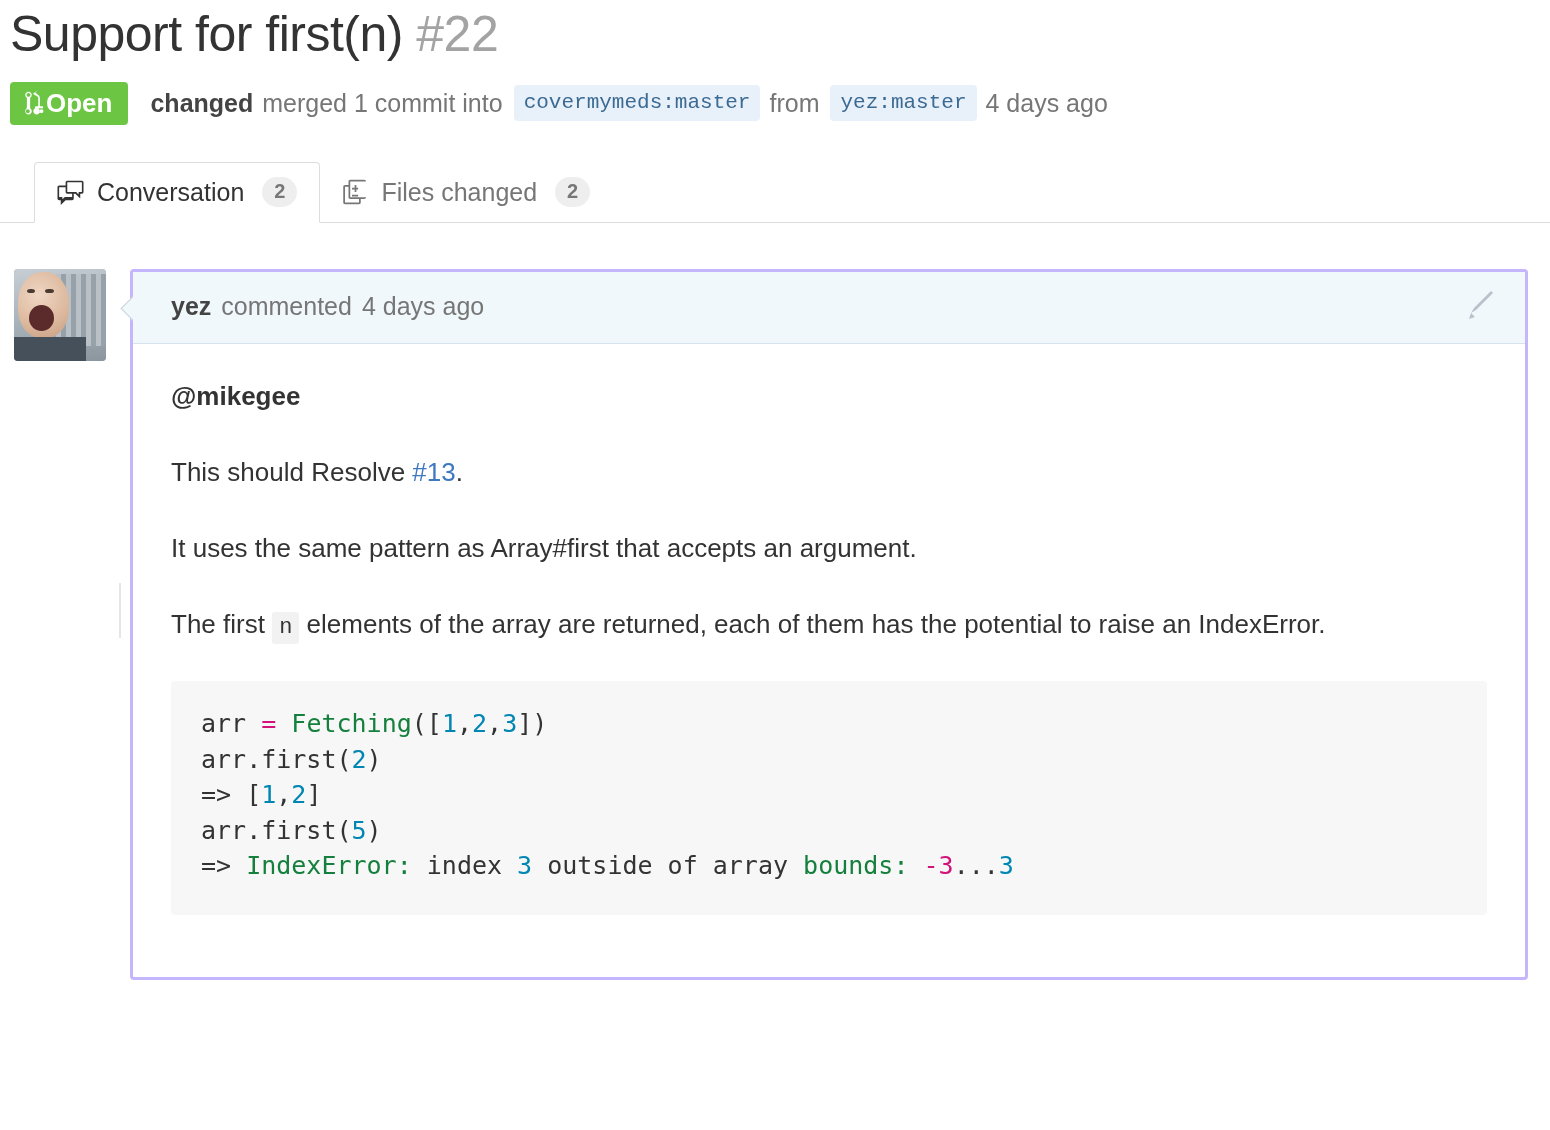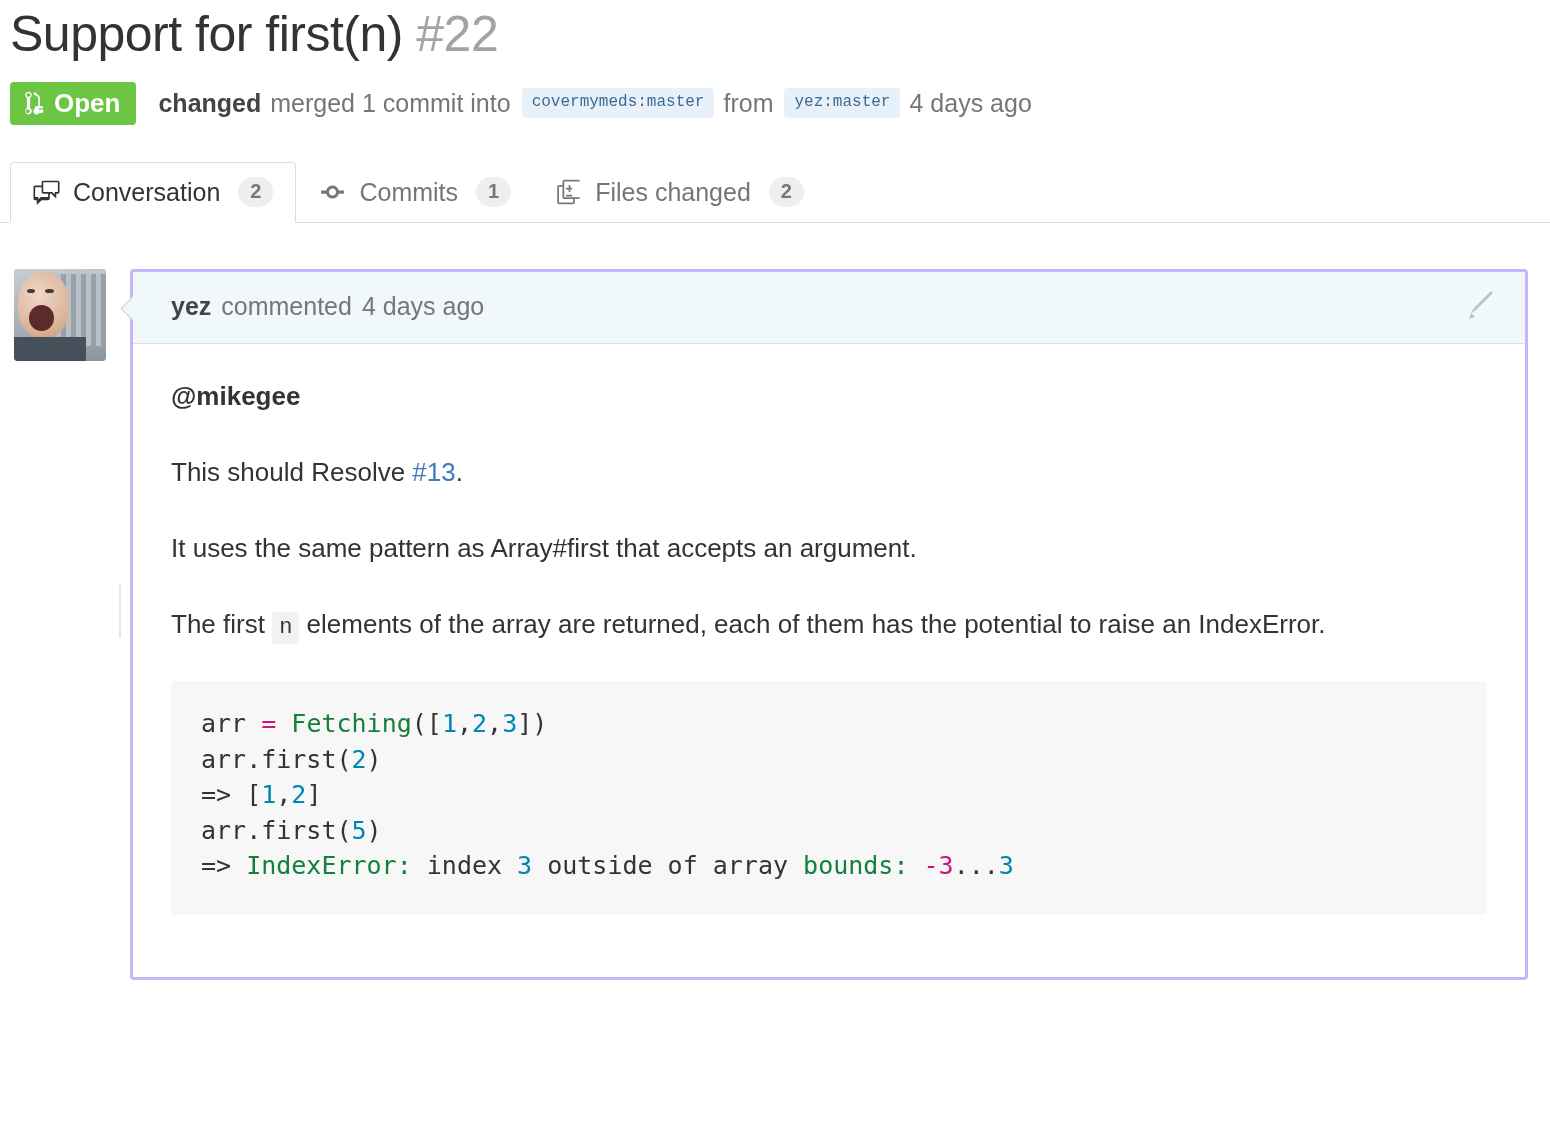--- a/index.html
+++ b/index.html
@@ -36,42 +36,41 @@
     display: flex;
     align-items: center;
     padding: 18px 0 0 10px;
     font-size: 25px;
     color: #767676;
     white-space: nowrap;
   }
   .state-badge {
     display: inline-flex;
     align-items: center;
-    gap: 8px;
     background: #6cc644;
     color: #ffffff;
     font-weight: bold;
     font-size: 26px;
     padding: 8px 16px 9px 14px;
     border-radius: 4px;
     line-height: 1;
   }
   .state-badge svg { display: block; }
   .pr-meta .author {
     color: #444444;
     font-weight: bold;
     margin-left: 22px;
   }
   .pr-meta .txt { margin-left: 9px; }
   .branch-chip {
     display: inline-block;
     background: #e8f0fa;
     color: #3b6a93;
     font-family: "Liberation Mono", monospace;
-    font-size: 16px;
+    font-size: 21px;
     padding: 6px 10px 7px;
     border-radius: 4px;
     margin-left: 11px;
     line-height: 1.1;
   }
 
   
   .tabnav {
     margin-top: 36px;
     position: relative;
@@ -104,20 +103,21 @@
     border: 1px solid transparent;
     border-radius: 4px 4px 0 0;
     background: transparent;
     white-space: nowrap;
   }
   .tab.selected {
     color: #333333;
     background: #ffffff;
     border-color: #dddddd;
     border-bottom-color: #ffffff;
+    margin-left: 24px;
   }
   .tab .counter {
     background: #eeeeee;
     color: #777777;
     font-size: 20px;
     font-weight: bold;
     border-radius: 20px;
     padding: 3px 12px 4px;
     line-height: 1.15;
     margin-left: 5px;
@@ -290,29 +290,20 @@
     <div class="tab selected">
       <span class="ticon">
         <svg width="27" height="26" viewBox="0 0 16 16" aria-hidden="true">
           <path fill="#333333" d="M15 1H6c-.55 0-1 .45-1 1v2H1c-.55 0-1 .45-1 1v7c0 .55.45 1 1 1h1v3l3-3h4c.55 0 1-.45 1-1V9h1l3 3V9h1c.55 0 1-.45 1-1V2c0-.55-.45-1-1-1zM9 11H4.5L3 12.5V11H1V5h4v3c0 .55.45 1 1 1h3v2zm6-3h-2v1.5L11.5 8H6V2h9v6z"></path>
         </svg>
       </span>
       <span>Conversation</span>
       <span class="counter">2</span>
     </div>
 
-    <div class="tab">
-      <span class="ticon">
-        <svg width="27" height="26" viewBox="0 0 14 16" aria-hidden="true">
-          <path fill="#777777" d="M10.86 7c-.45-1.72-2-3-3.86-3-1.86 0-3.41 1.28-3.86 3H0v2h3.14c.45 1.72 2 3 3.86 3 1.86 0 3.41-1.28 3.86-3H14V7h-3.14zM7 10.2c-1.22 0-2.2-.98-2.2-2.2 0-1.22.98-2.2 2.2-2.2 1.22 0 2.2.98 2.2 2.2 0 1.22-.98 2.2-2.2 2.2z"></path>
-        </svg>
-      </span>
-      <span>Commits</span>
-      <span class="counter">1</span>
-    </div>
 
     <div class="tab">
       <span class="ticon">
         <svg width="25" height="28" viewBox="0 0 14 16" aria-hidden="true">
           <path fill="#777777" d="M13 1H4c-.55 0-1 .45-1 1v2H1c-.55 0-1 .45-1 1v9c0 .55.45 1 1 1h8c.55 0 1-.45 1-1v-2h2c.55 0 1-.45 1-1V2c0-.55-.45-1-1-1zM9 14H1V5h2v6c0 .55.45 1 1 1h5v2zm4-3H4V2h9v9z"></path>
           <path fill="#777777" d="M8.5 5.5h-1V4h-1v1.5H5v1h1.5V8h1V6.5h1v-1zM5 9.5h3.5v1H5v-1z"></path>
         </svg>
       </span>
       <span>Files changed</span>
       <span class="counter">2</span>

